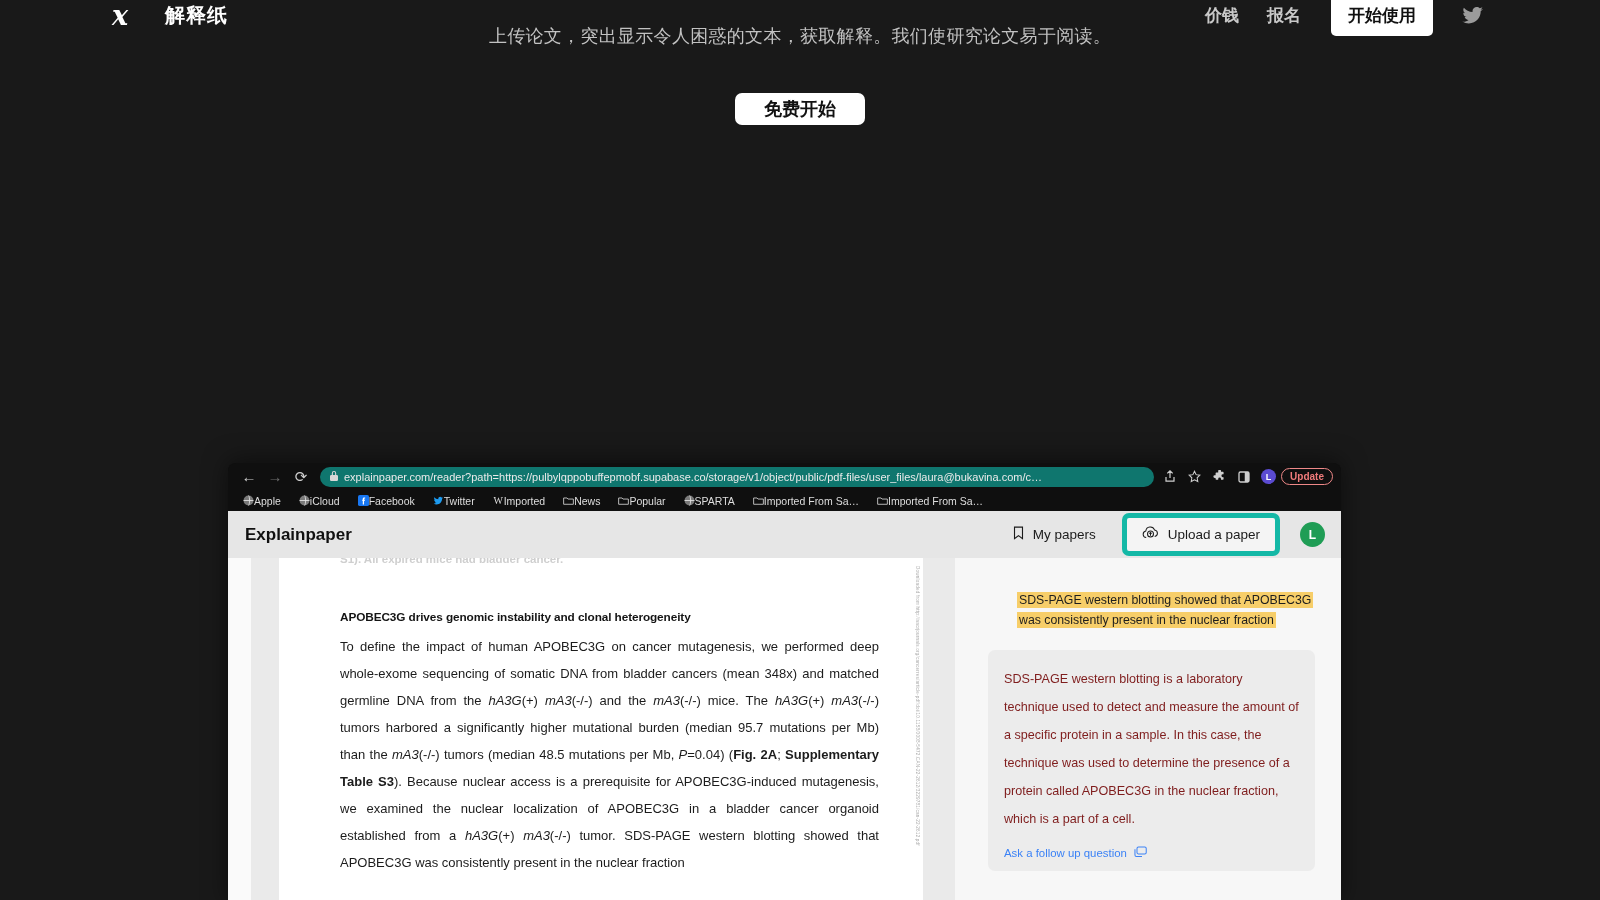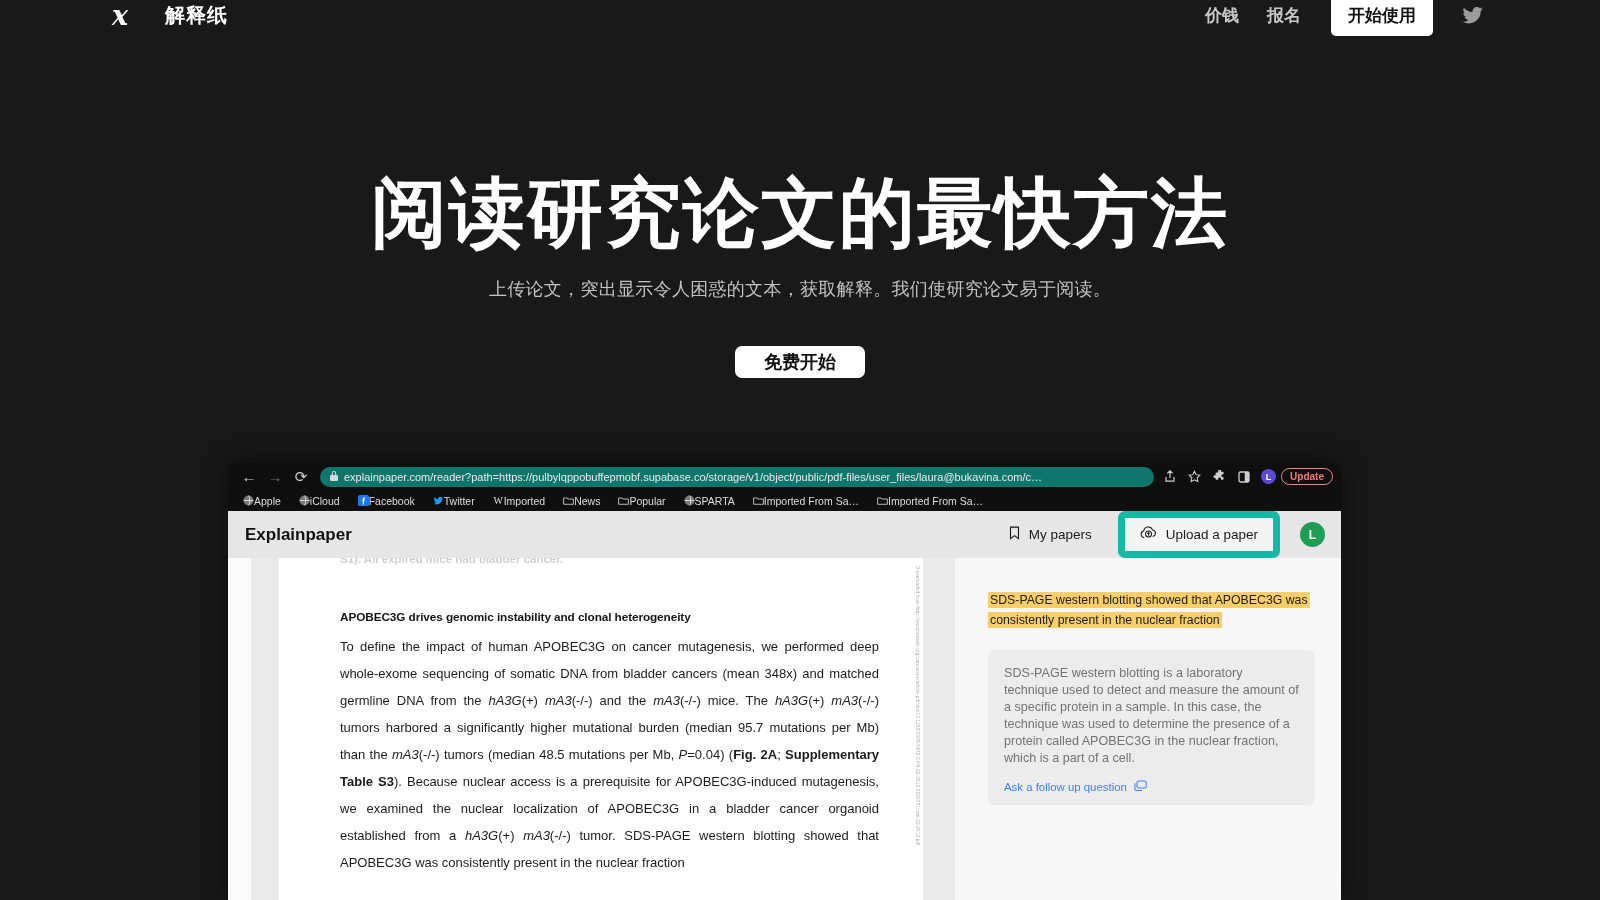--- a/index.html
+++ b/index.html
@@ -119,21 +119,21 @@
     padding: 0 16px 0 16px; background: #e6e6e6;
   }
   .app-brand { font-size: 17px; font-weight: 700; color: #111; margin-left: 1px; }
   .app-actions { margin-left: auto; display: flex; align-items: center; gap: 0; }
   .mypapers {
     display: flex; align-items: center; gap: 8px;
     font-size: 13.5px; color: #1b1b1b; cursor: pointer; margin-right: 26px;
   }
   .upload {
     display: flex; align-items: center; gap: 9px;
-    background: #f4f4f4; border: 7px solid #14b8a6; border-radius: 7px;
+    background: #f4f4f4; border: 5px solid #14b8a6; border-radius: 7px;
     font-size: 13.5px; color: #1b1b1b; padding: 8px 15px; cursor: pointer;
     white-space: nowrap;
   }
   .avatar-app {
     width: 25px; height: 25px; border-radius: 50%; background: #1f9d55;
     color: #fff; font-size: 12px; font-weight: 600;
     display: flex; align-items: center; justify-content: center; margin-left: 20px;
   }
   .app-body { display: flex; height: 345px; }
 
@@ -173,26 +173,26 @@
   .ai-pane {
     flex: 1; background: #f7f7f7; position: relative;
     padding: 32px 26px 0 33px;
   }
   .hl {
     background: #f7ce69; color: #1d1d1d;
     font-size: 12.3px; line-height: 19px;
     box-decoration-break: clone; -webkit-box-decoration-break: clone;
     padding: 1px 2px;
   }
-  .hl-wrap { max-width: 322px; }
+  .hl-wrap { max-width: 322px; margin-left: 29px; }
   .expl-card {
     margin-top: 20px; background: #ececec; border-radius: 7px;
     padding: 15px 16px 11px 16px; max-width: 340px;
   }
-  .expl-text { font-size: 12.6px; color: #737373; line-height: 17px; }
+  .expl-text { font-size: 12.6px; color: #7f1d1d; line-height: 28px; }
   .followup {
     margin-top: 13px; display: flex; align-items: center; gap: 7px;
     color: #3b82f6; font-size: 11.4px; cursor: pointer;
   }
 </style>
 </head>
 <body>
 
 <div class="nav">
   <div class="nav-left">
@@ -205,21 +205,20 @@
     <span class="nav-cta">开始使用</span>
     <span class="tw-icon">
       <svg viewBox="0 0 24 24" width="24" height="24" fill="#9b9b9b">
           <path d="M22 5.9c-.7.3-1.5.5-2.4.6.9-.5 1.5-1.3 1.8-2.3-.8.5-1.7.8-2.6 1-.8-.8-1.9-1.3-3.1-1.3-2.3 0-4.2 1.9-4.2 4.2 0 .3 0 .7.1 1-3.5-.2-6.6-1.8-8.7-4.4-.4.6-.6 1.3-.6 2.1 0 1.5.7 2.7 1.9 3.5-.7 0-1.3-.2-1.9-.5v.1c0 2 1.4 3.7 3.3 4.1-.3.1-.7.1-1.1.1-.3 0-.5 0-.8-.1.5 1.7 2.1 2.9 3.9 2.9-1.4 1.1-3.2 1.8-5.2 1.8-.3 0-.7 0-1-.1 1.9 1.2 4.1 1.9 6.4 1.9 7.7 0 11.9-6.4 11.9-11.9v-.5c.9-.6 1.6-1.3 2.3-2.2z"></path>
         </svg>
     </span>
   </div>
 </div>
 
 <div class="hero">
-  <div class="hero-title">阅读研究论文的最快方法</div>
   <div class="hero-sub">上传论文，突出显示令人困惑的文本，获取解释。我们使研究论文易于阅读。</div>
   <div><span class="hero-btn">免费开始</span></div>
 </div>
 
 <div class="browser">
 
   <div class="chrome-top">
     <span class="nav-btn">←</span>
     <span class="nav-btn dim">→</span>
     <span class="nav-btn">⟳</span>

